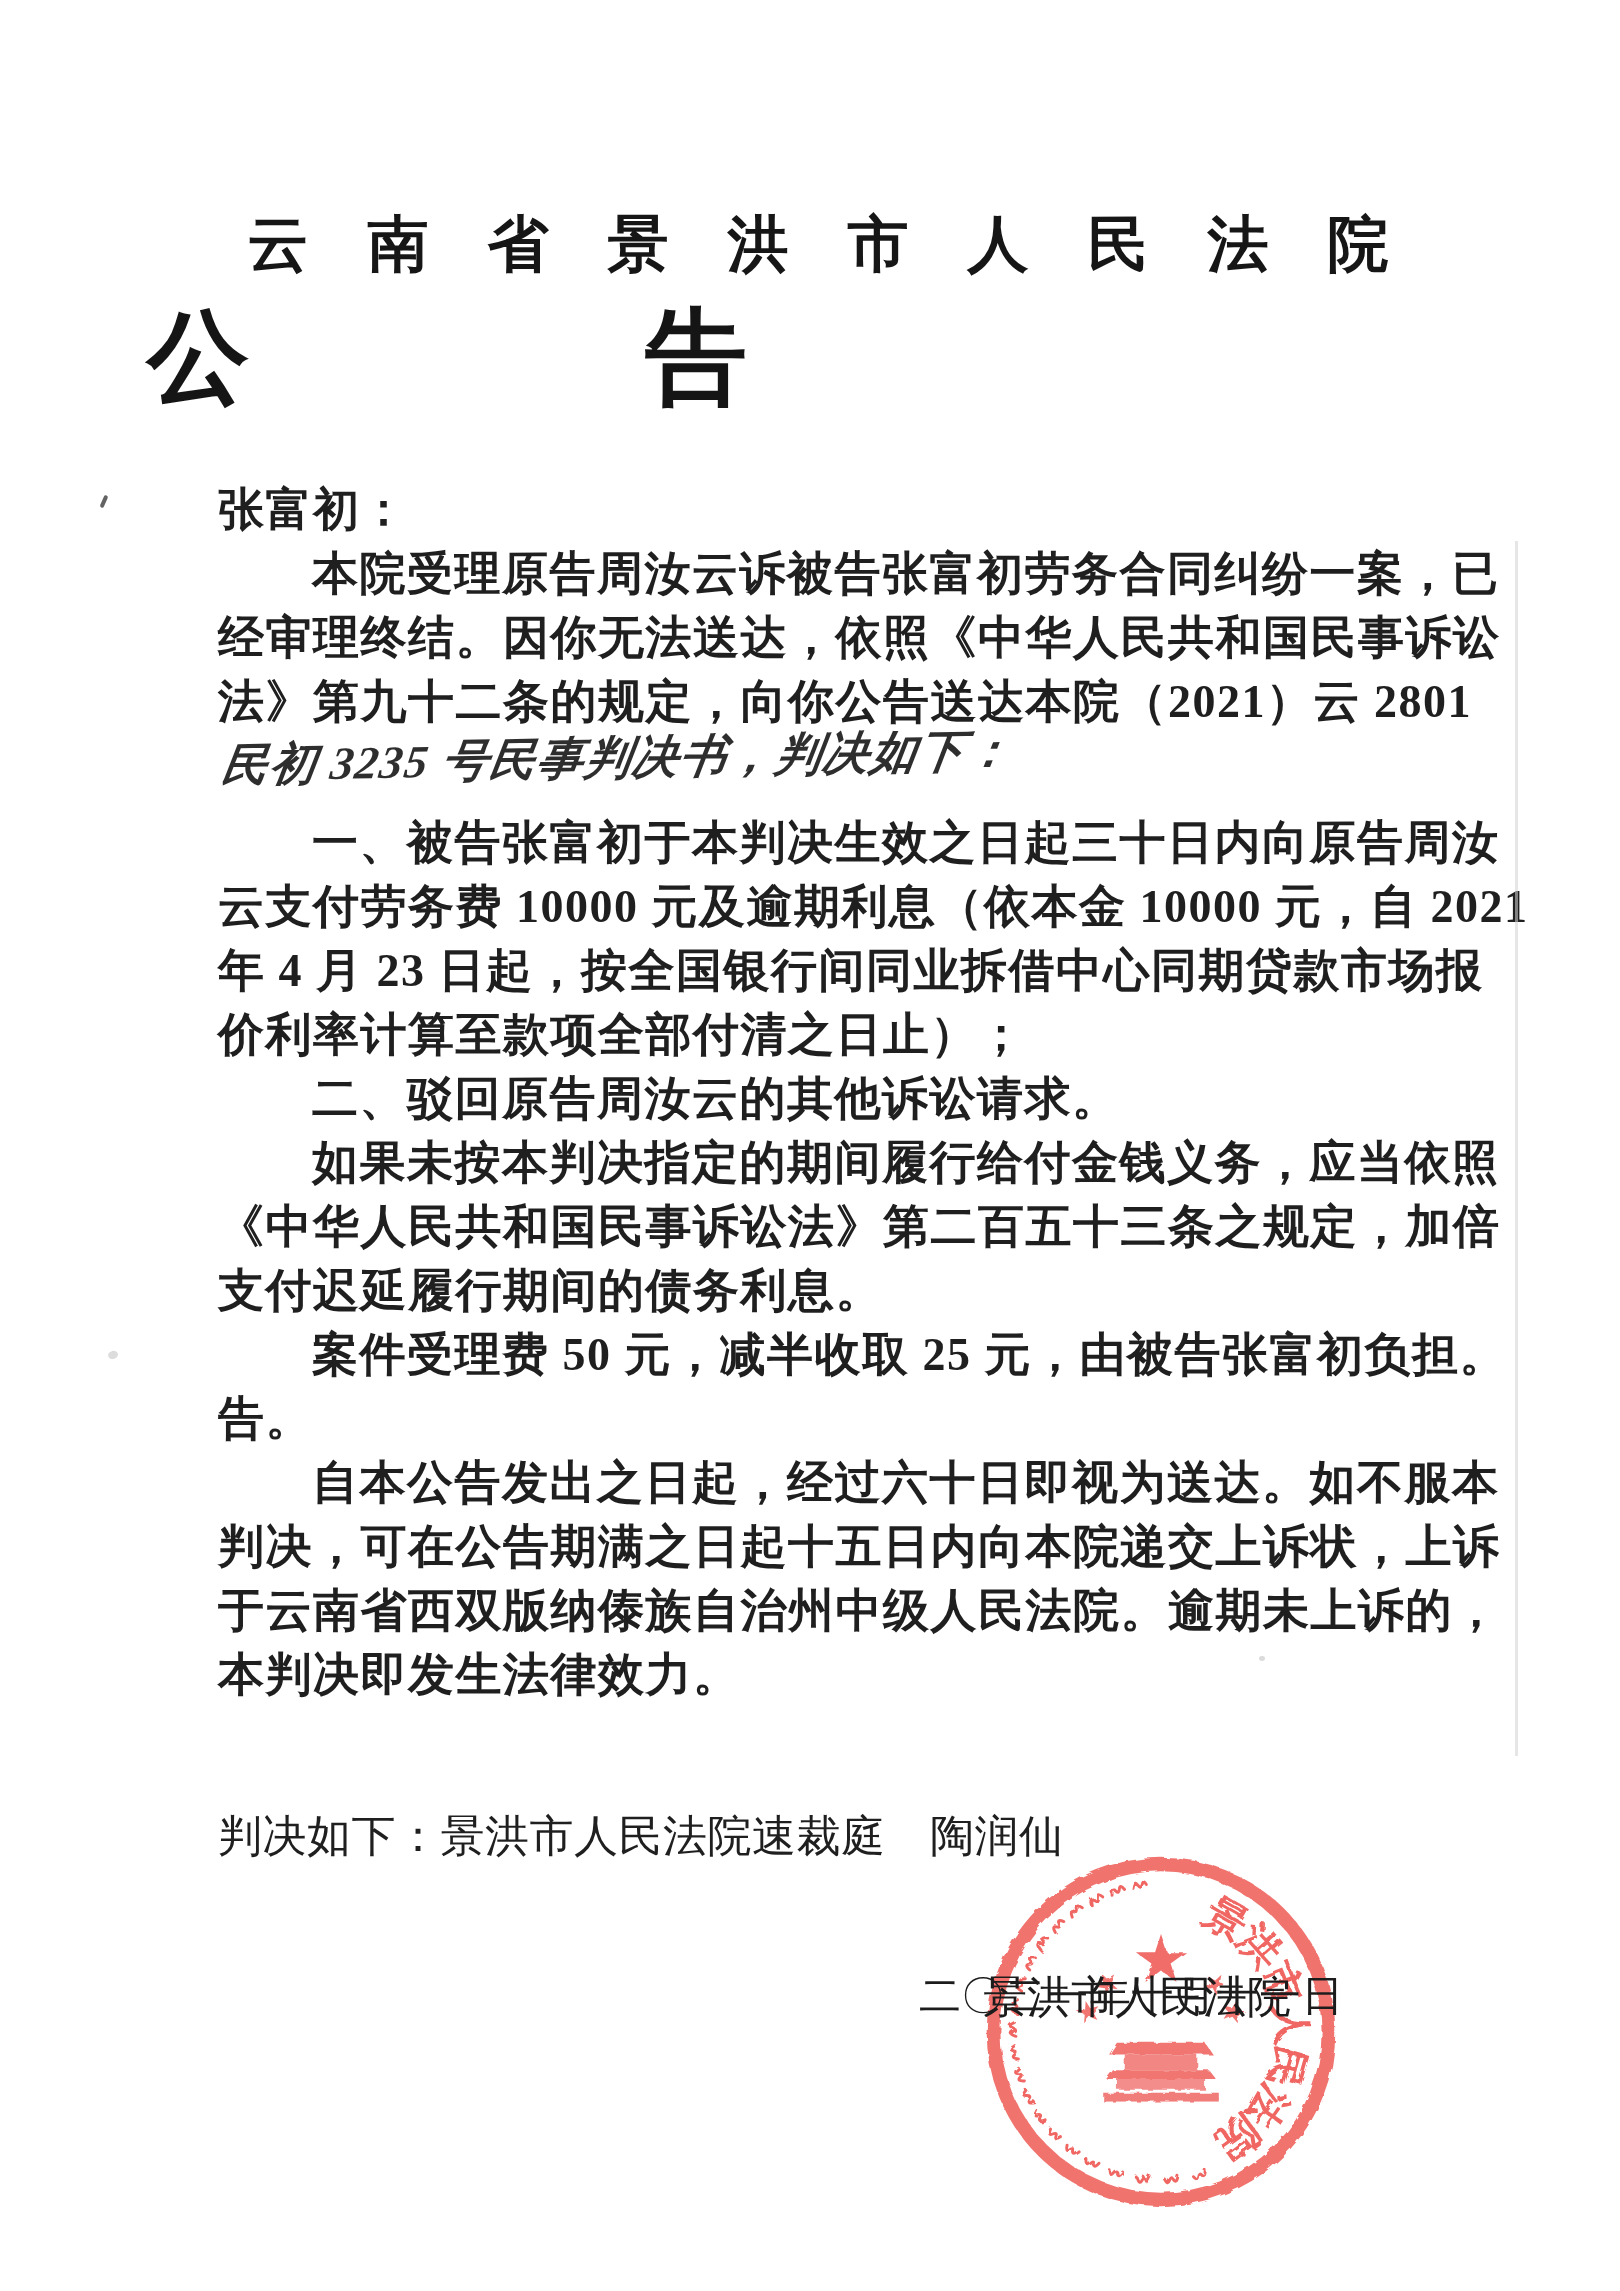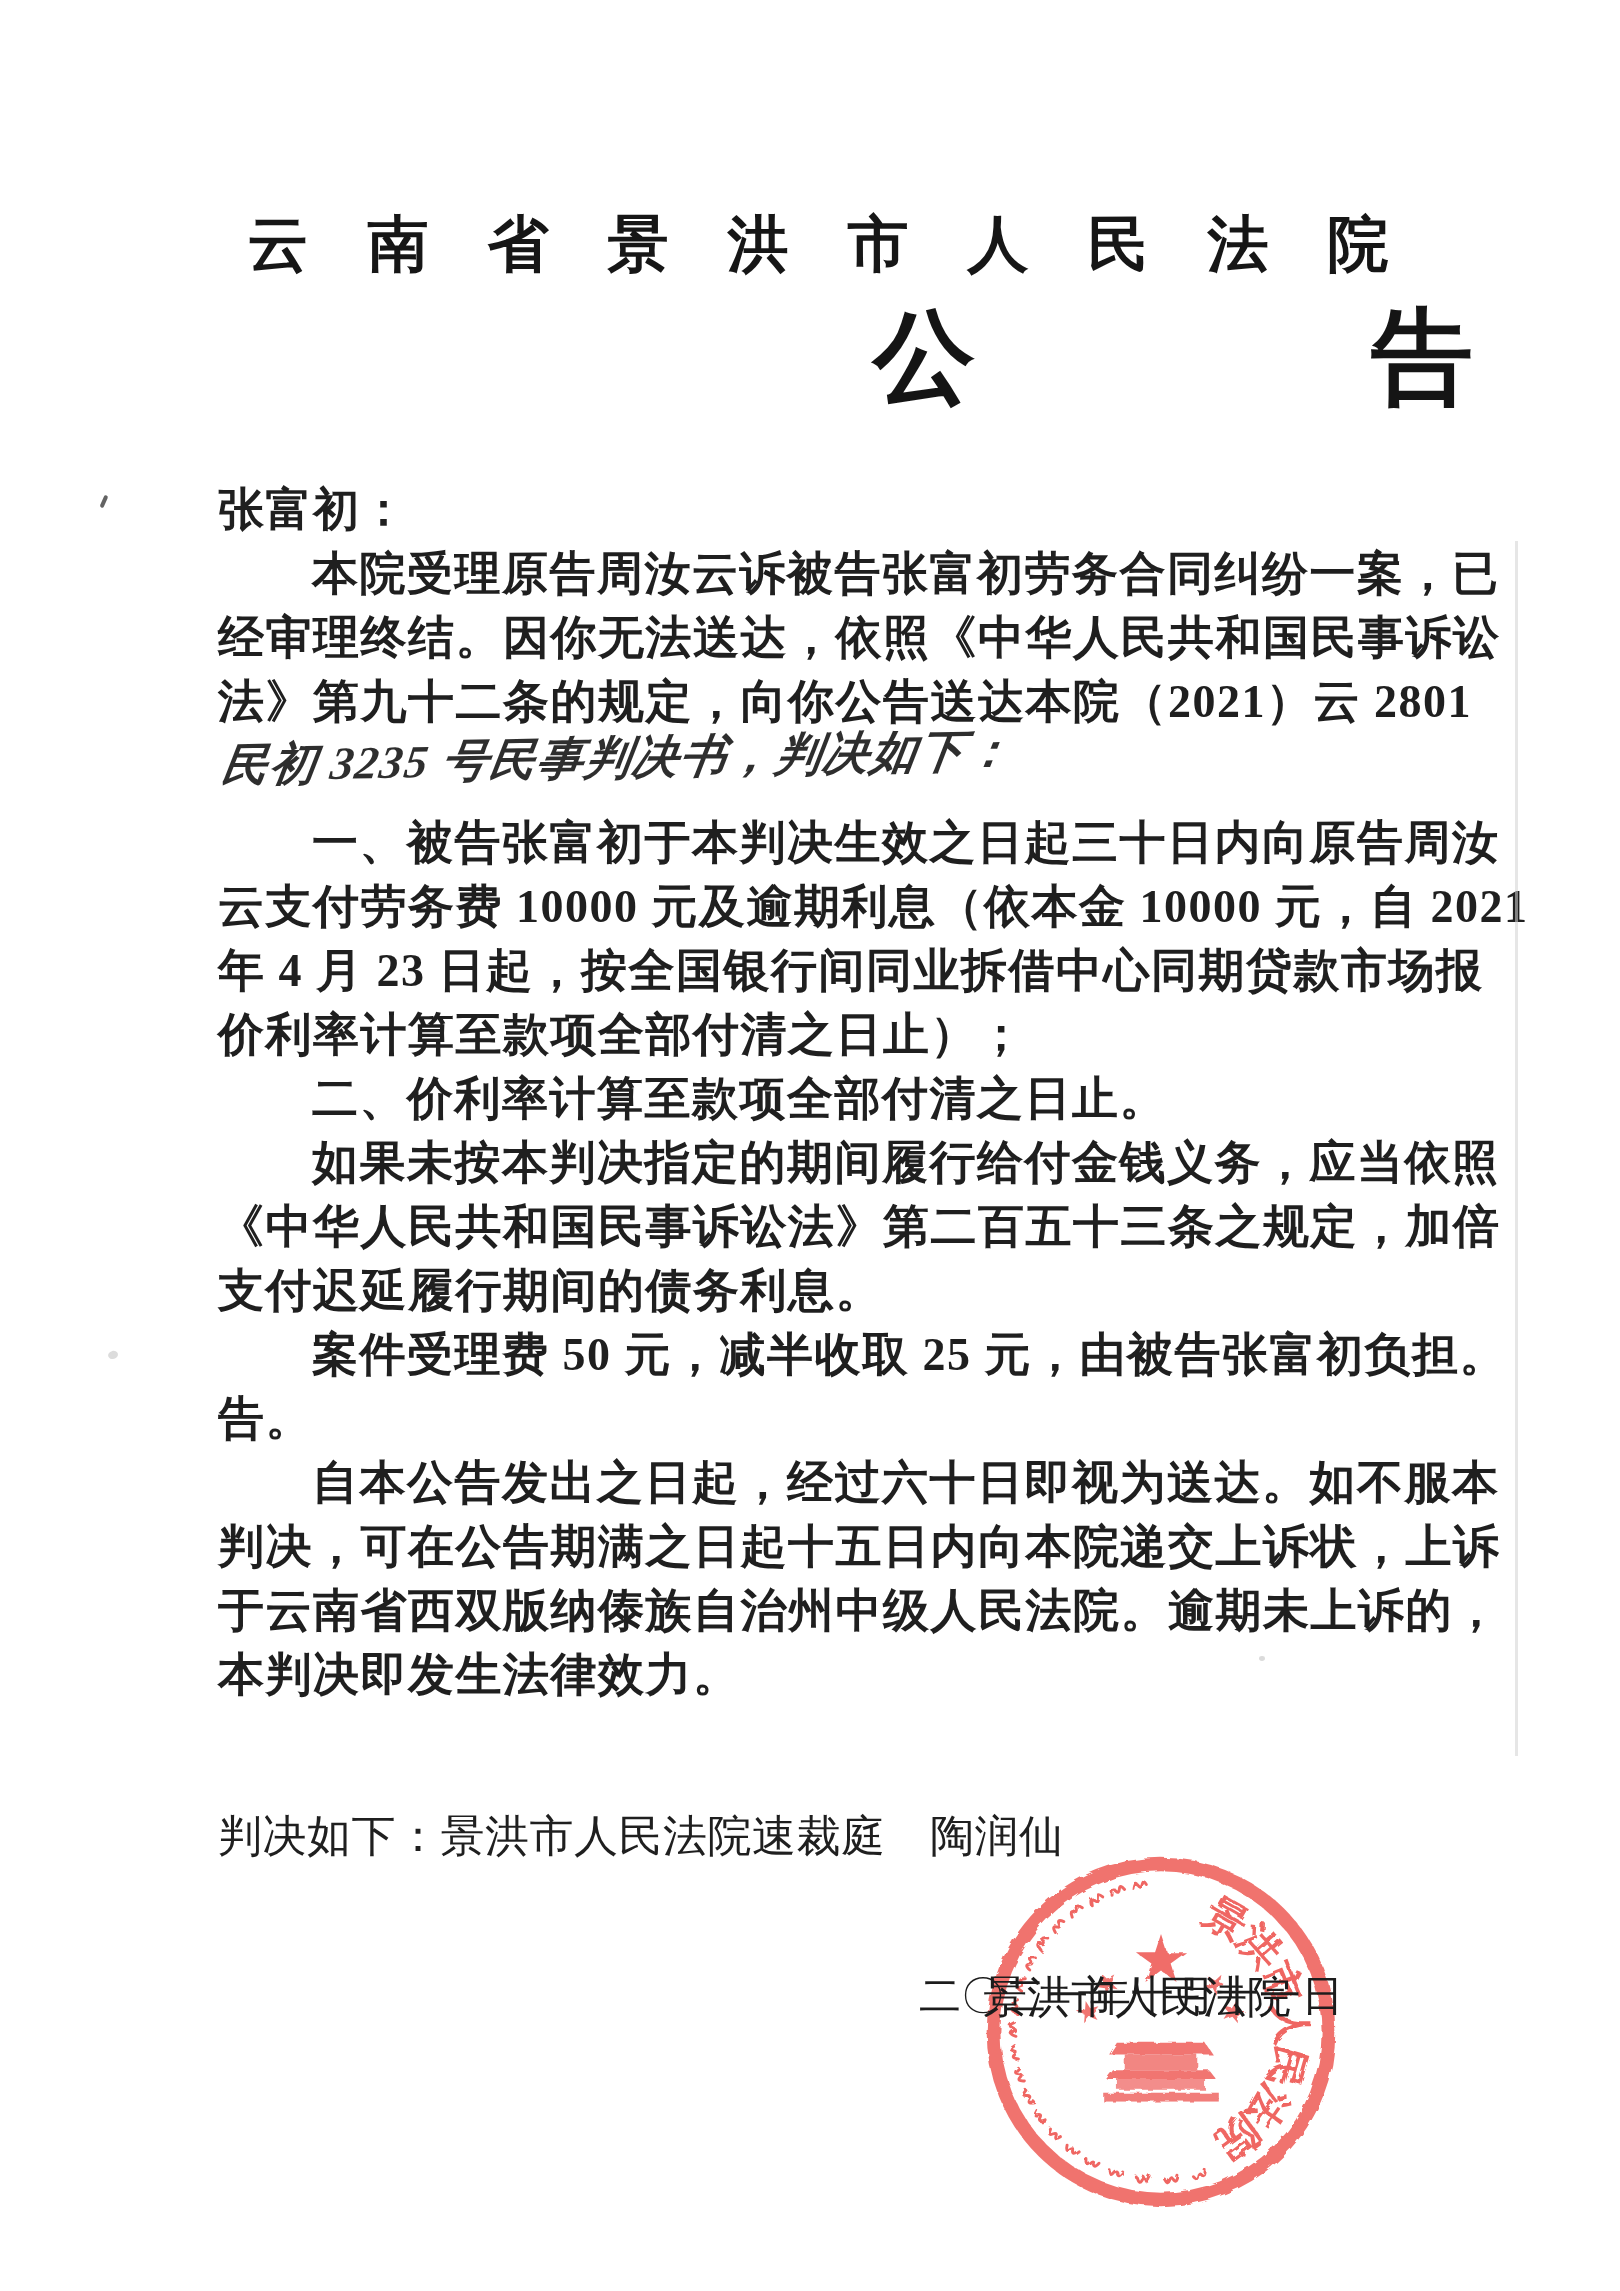--- a/index.html
+++ b/index.html
@@ -18,21 +18,21 @@
     text-align:center;
     font-family:"Liberation Sans","DejaVu Sans",sans-serif;
     font-weight:700;
     font-size:61px;line-height:63px;
     letter-spacing:59px;text-indent:59px;
     color:#161616;
     white-space:nowrap;
   }
   .doc-type{
     position:absolute;left:0;right:16px;top:304px;
-    text-align:right;
+    text-align:left;
     font-family:"Liberation Sans","DejaVu Sans",sans-serif;
     font-weight:700;
     font-size:102px;line-height:106px;
     letter-spacing:147px;text-indent:147px;
     color:#151515;
     white-space:nowrap;
   }
   
   .body-text{
     position:absolute;left:218px;top:478px;width:1208px;
@@ -95,21 +95,21 @@
   <div class="body-text">
     <div class="bline">张富初：</div>
     <div class="bline indent">本院受理原告周汝云诉被告张富初劳务合同纠纷一案，已</div>
     <div class="bline">经审理终结。因你无法送达，依照《中华人民共和国民事诉讼</div>
     <div class="bline">法》第九十二条的规定，向你公告送达本院（2021）云 2801</div>
     <div class="bline skewed">民初 3235 号民事判决书，判决如下：</div>
     <div class="bline indent gap">一、被告张富初于本判决生效之日起三十日内向原告周汝</div>
     <div class="bline">云支付劳务费 10000 元及逾期利息（依本金 10000 元，自 2021</div>
     <div class="bline">年 4 月 23 日起，按全国银行间同业拆借中心同期贷款市场报</div>
     <div class="bline">价利率计算至款项全部付清之日止）；</div>
-    <div class="bline indent">二、价利率计算至款项全部付清之日止。</div>
+    <div class="bline indent">二、驳回原告周汝云的其他诉讼请求。</div>
     <div class="bline indent">如果未按本判决指定的期间履行给付金钱义务，应当依照</div>
     <div class="bline">《中华人民共和国民事诉讼法》第二百五十三条之规定，加倍</div>
     <div class="bline">支付迟延履行期间的债务利息。</div>
     <div class="bline indent">案件受理费 50 元，减半收取 25 元，由被告张富初负担。</div>
     <div class="bline">告。</div>
     <div class="bline indent">自本公告发出之日起，经过六十日即视为送达。如不服本</div>
     <div class="bline">判决，可在公告期满之日起十五日内向本院递交上诉状，上诉</div>
     <div class="bline">于云南省西双版纳傣族自治州中级人民法院。逾期未上诉的，</div>
     <div class="bline">本判决即发生法律效力。</div>
   </div>

